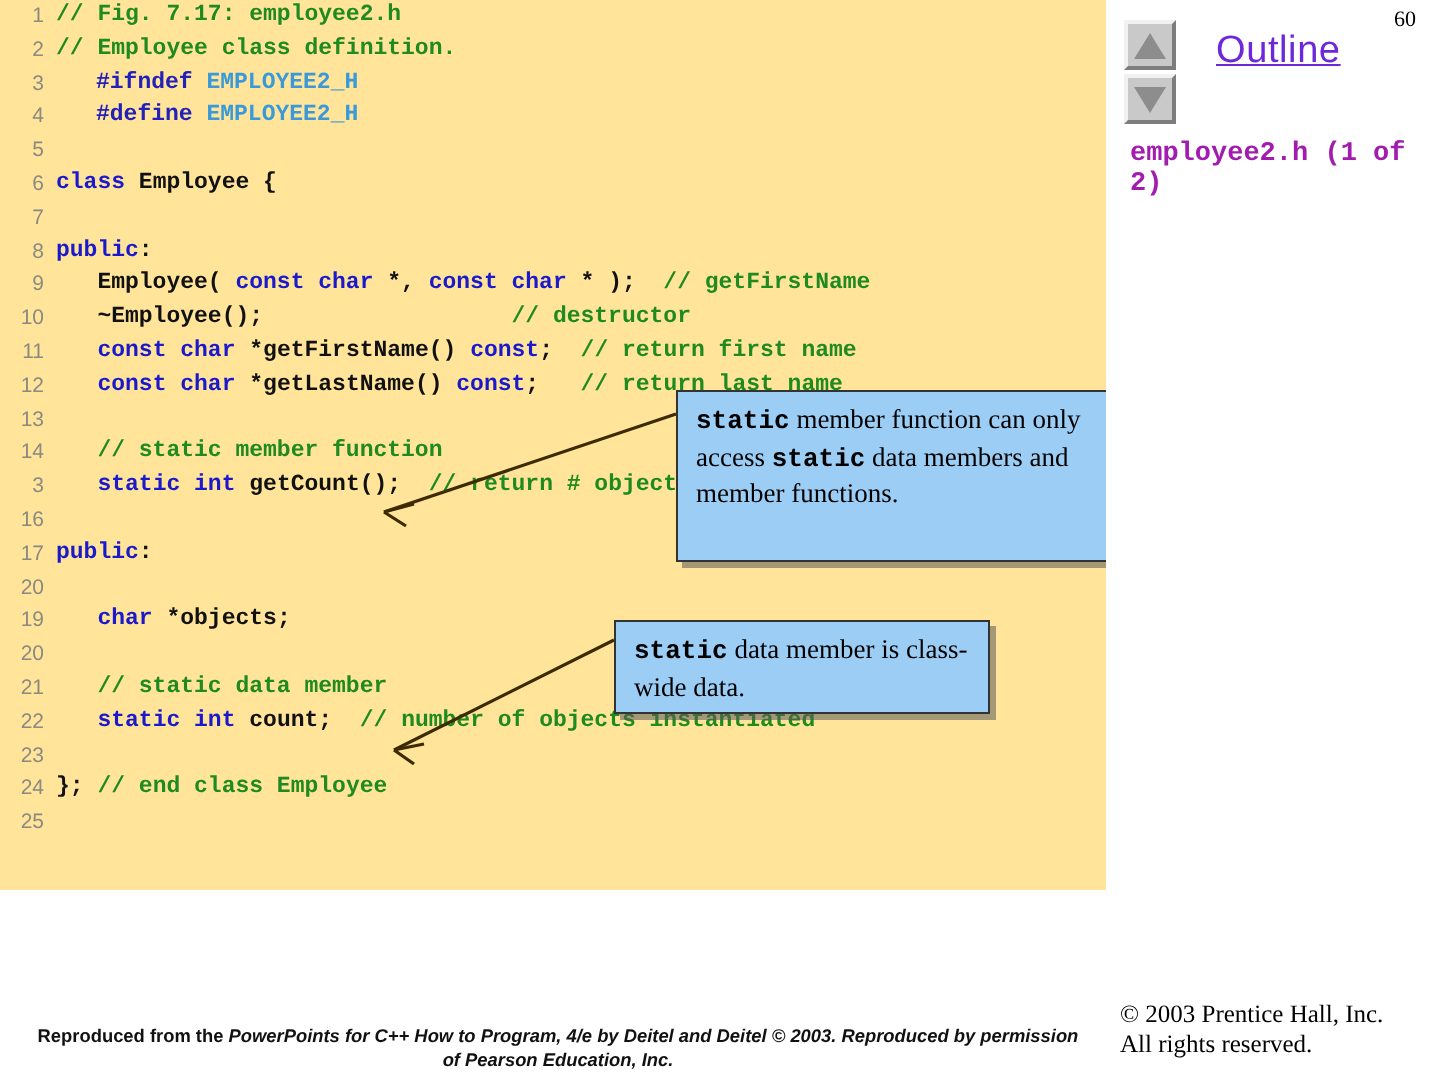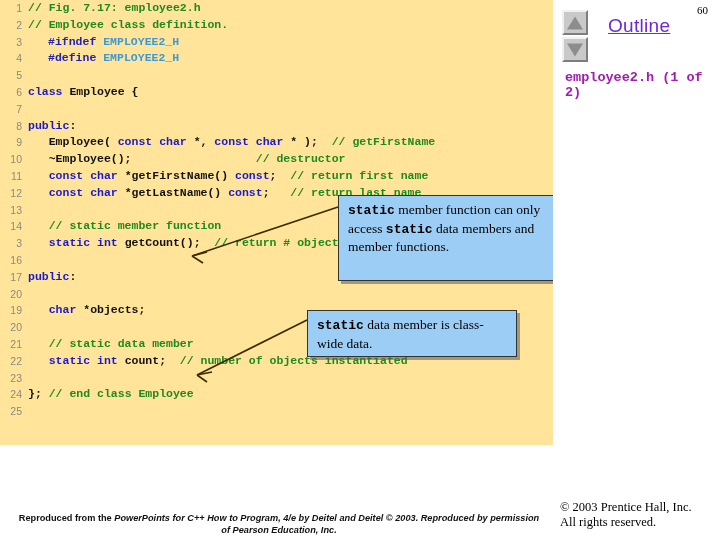--- a/index.html
+++ b/index.html
@@ -76,21 +76,21 @@
   }
   #callout-static-fn {
     left: 338px;
     top: 195px;
     width: 245px;
     height: 86px;
   }
   #callout-static-data {
     left: 307px;
     top: 310px;
-    width: 210px;
+    width: 188px;
     height: 47px;
   }
 
   
   #arrows {
     position: absolute;
     left: 0; top: 0;
     width: 553px; height: 445px;
     z-index: 5;
     pointer-events: none;

